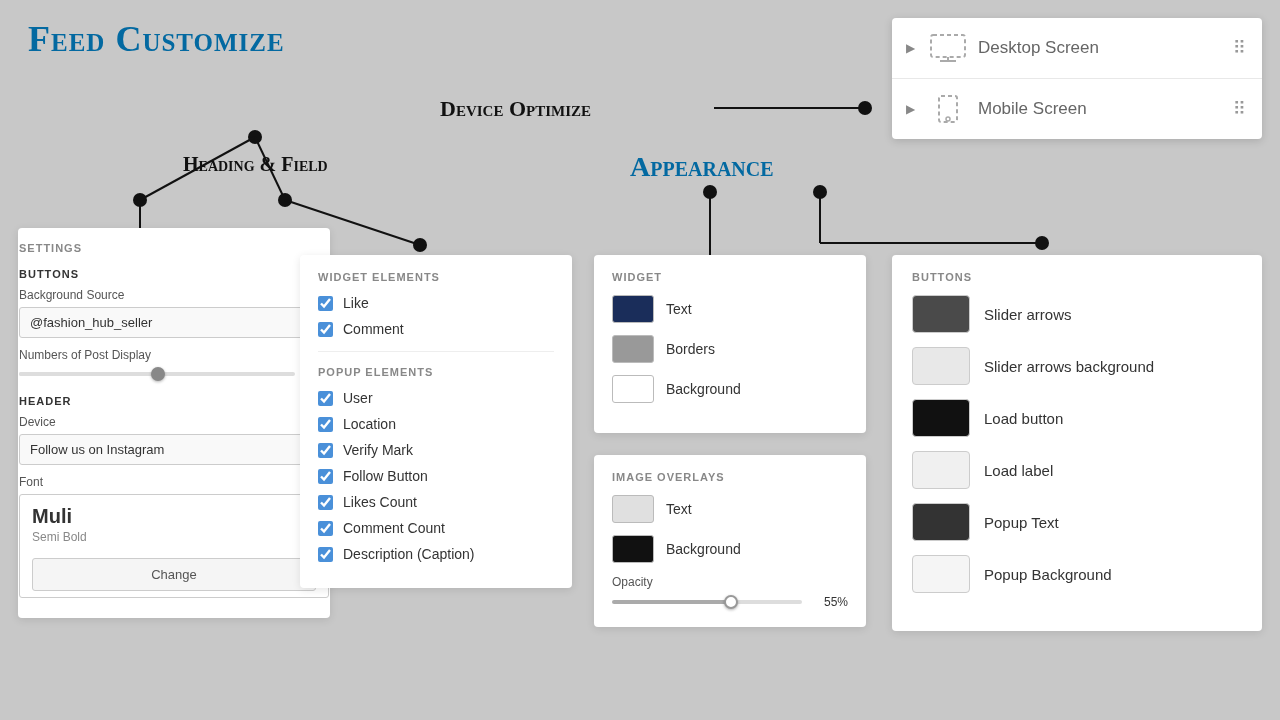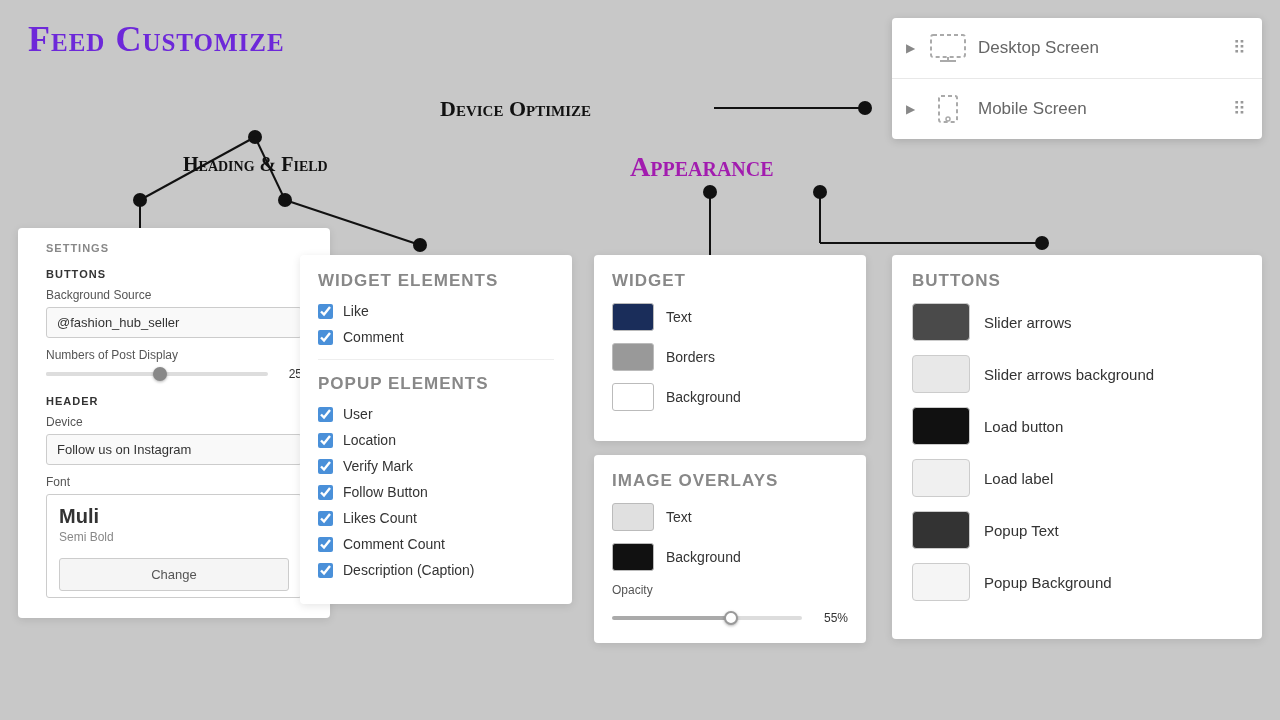--- a/index.html
+++ b/index.html
@@ -14,21 +14,21 @@
 
     
     .page-title {
       position: absolute;
       top: 18px;
       left: 28px;
       font-size: 36px;
       font-weight: 900;
       font-variant: small-caps;
       letter-spacing: 1px;
-      color: #6d28d9;
+      color: #0369a1;
       font-family: 'Georgia', serif;
     }
 
     
     .device-optimize {
       position: absolute;
       top: 96px;
       left: 440px;
       font-size: 22px;
       font-weight: 900;
@@ -38,21 +38,21 @@
     }
 
     
     .appearance {
       position: absolute;
       top: 151px;
       left: 630px;
       font-size: 28px;
       font-weight: 900;
       font-variant: small-caps;
-      color: #a21caf;
+      color: #0369a1;
       font-family: 'Georgia', serif;
     }
 
     
     .heading-field {
       position: absolute;
       top: 153px;
       left: 183px;
       font-size: 20px;
       font-weight: 900;
@@ -118,21 +118,21 @@
 
     
     .settings-panel {
       position: absolute;
       top: 228px;
       left: 18px;
       width: 312px;
       background: #fff;
       border-radius: 4px;
       box-shadow: 0 2px 8px rgba(0,0,0,0.1);
-      padding: 14px 28px 20px;
+      padding: 14px 1px 20px;
     }
     .settings-title {
       font-size: 11px;
       font-weight: 700;
       color: #888;
       letter-spacing: 1px;
       margin-bottom: 12px;
     }
     .section-label {
       font-size: 11px;
@@ -229,21 +229,21 @@
       position: absolute;
       top: 255px;
       left: 300px;
       width: 272px;
       background: #fff;
       border-radius: 4px;
       box-shadow: 0 2px 8px rgba(0,0,0,0.1);
       padding: 16px 18px;
     }
     .panel-title {
-      font-size: 17px;
+      font-size: 11px;
       font-weight: 700;
       color: #888;
       letter-spacing: 1px;
       margin-bottom: 12px;
     }
     .check-row {
       display: flex;
       align-items: center;
       gap: 10px;
       margin-bottom: 10px;
@@ -299,21 +299,21 @@
       border-radius: 4px;
       box-shadow: 0 2px 8px rgba(0,0,0,0.1);
       padding: 16px 18px 18px;
     }
     .opacity-row {
       margin-top: 10px;
     }
     .opacity-label {
       font-size: 12px;
       color: #555;
-      margin-bottom: 14px;
+      margin-bottom: 6px;
     }
     .opacity-slider-row {
       display: flex;
       align-items: center;
       gap: 10px;
     }
     .opacity-track {
       flex: 1;
       height: 4px;
       background: linear-gradient(to right, #aaa 60%, #ddd 60%);

